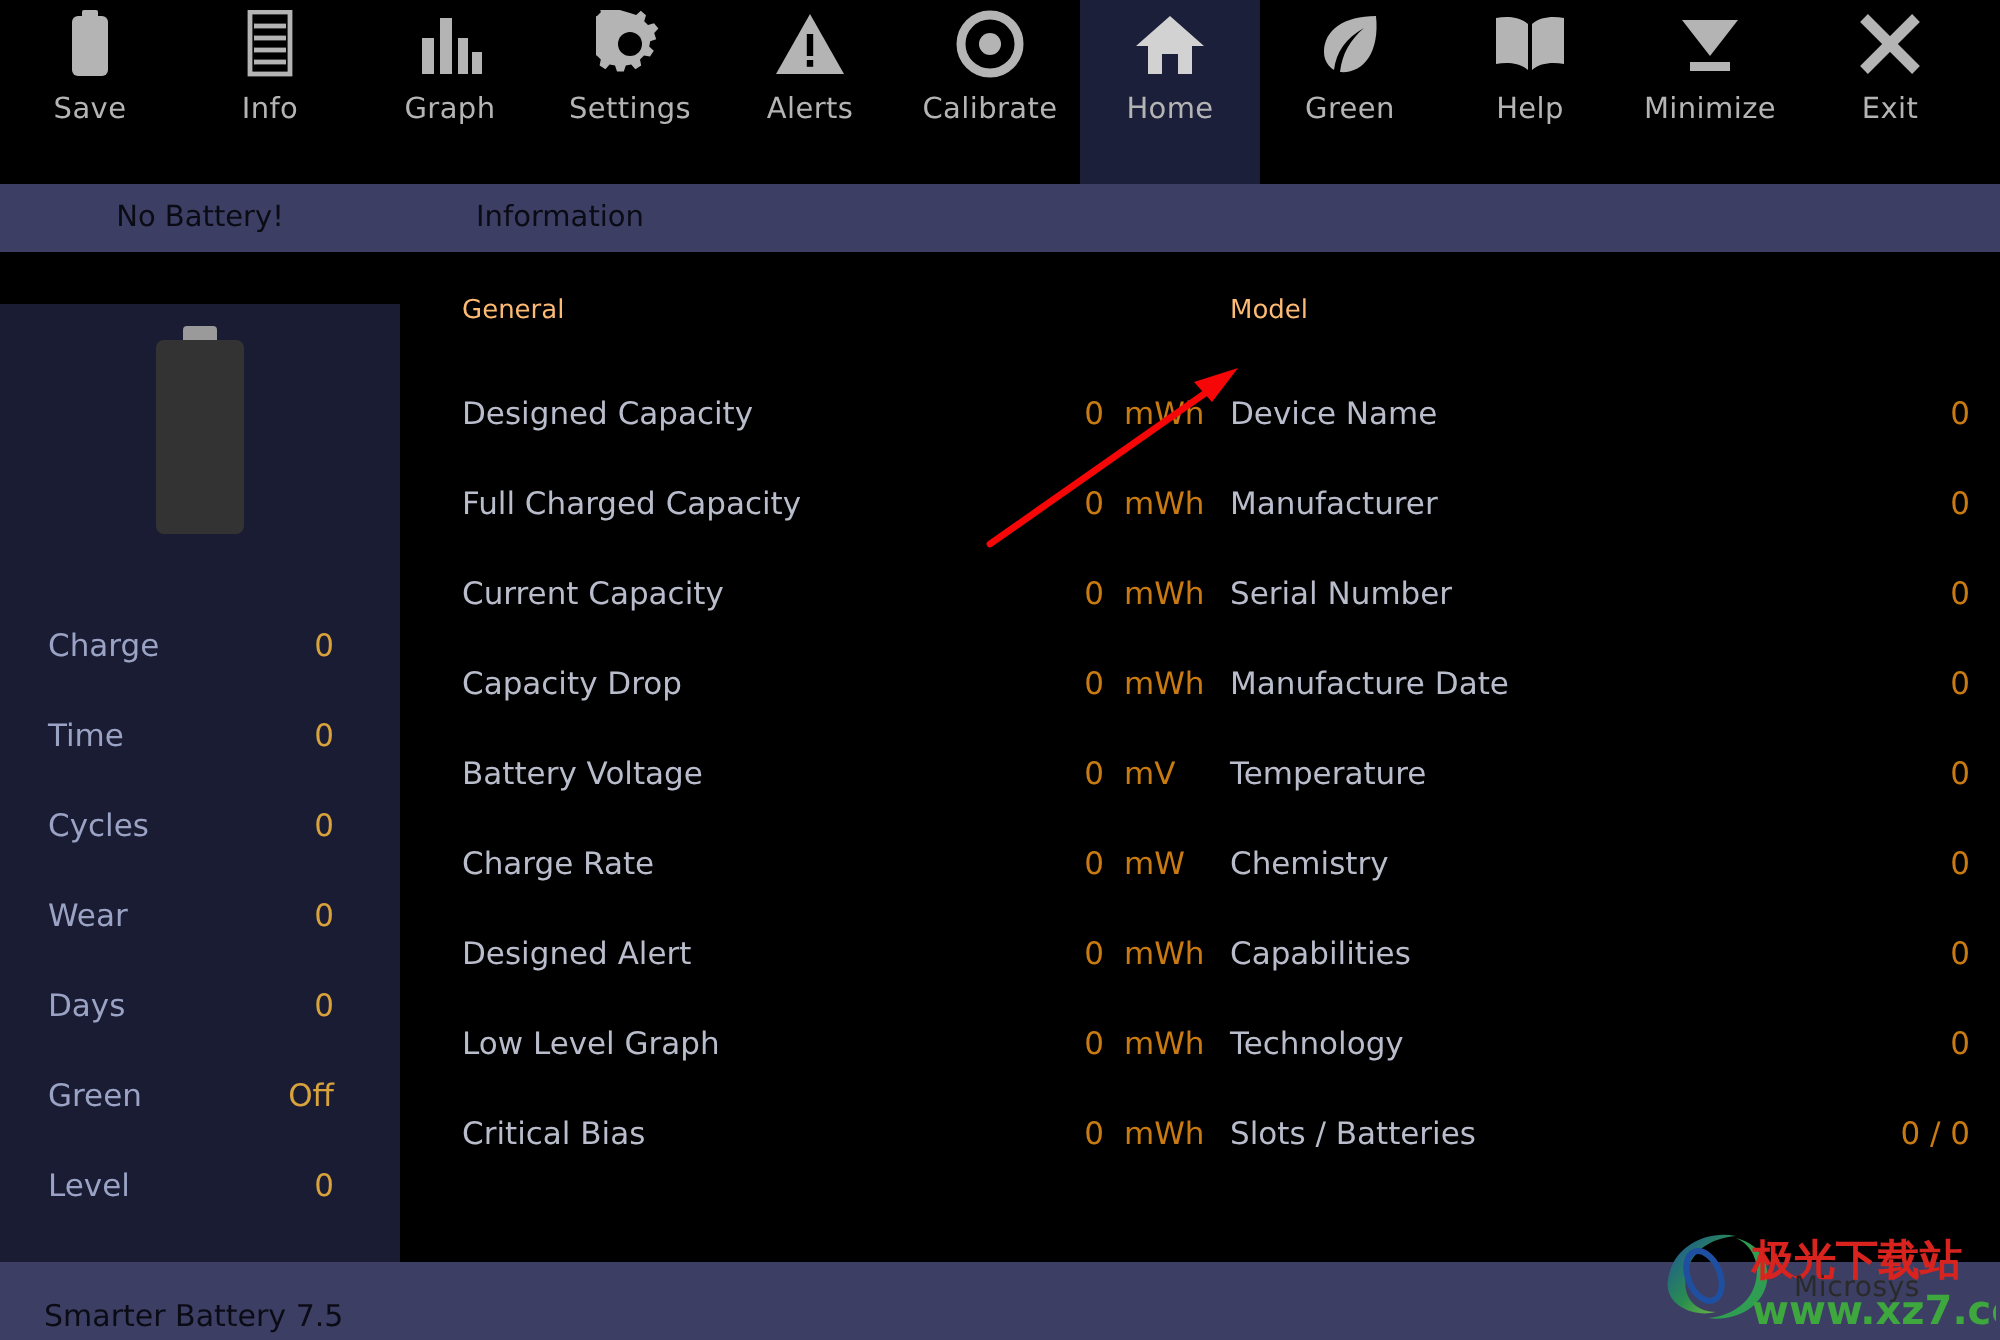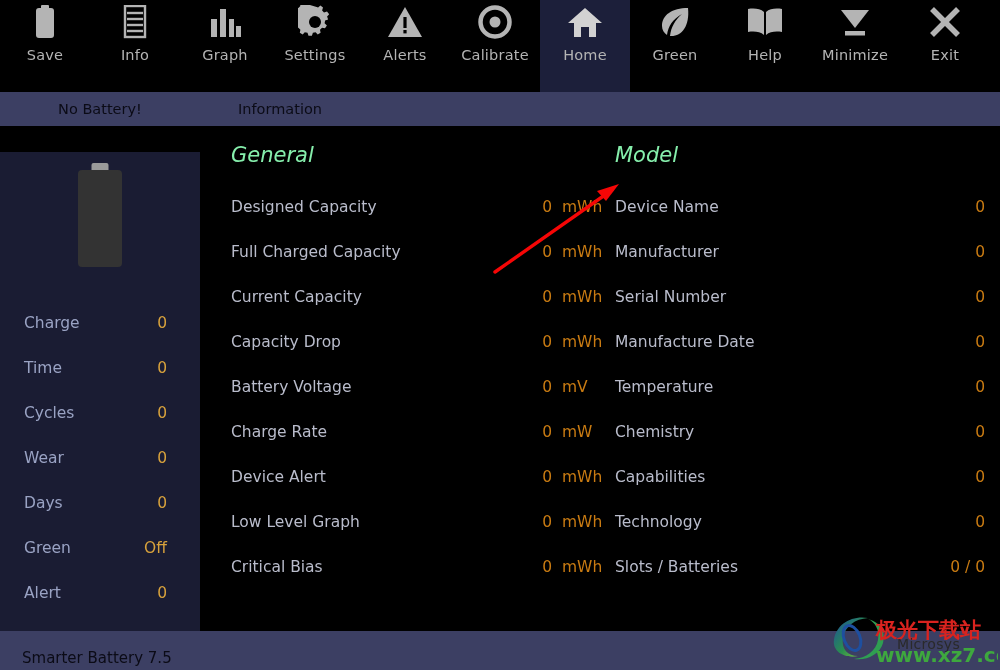--- a/index.html
+++ b/index.html
@@ -93,21 +93,21 @@
   .main {
     position: absolute; left: 200px; top: 126px; width: 800px; height: 505px;
     background: #000000;
   }
   .col { position: absolute; top: 0; }
   .col-left  { left: 31px;  width: 365px; }
   .col-right { left: 415px; width: 370px; }
 
   .sec-head {
     height: 58px; display: flex; align-items: center;
-    font-size: 21px; color: #86efac; font-style: italic;
+    font-size: 13px; color: #fdba74;
   }
   .row {
     height: 45px; display: flex; align-items: center;
   }
   .row-lbl { font-size: 15.5px; color: #b9bccb; }
   .row-right { margin-left: auto; display: flex; align-items: baseline; }
   .row-val {
     font-size: 15.5px; color: #c97b12; text-align: right;
   }
   .row-unit {
@@ -286,21 +286,21 @@
       </div>
       <div class="side-row">
         <span class="side-lbl">Days</span>
         <span class="side-val">0</span>
       </div>
       <div class="side-row">
         <span class="side-lbl">Green</span>
         <span class="side-val">Off</span>
       </div>
       <div class="side-row">
-        <span class="side-lbl">Alert</span>
+        <span class="side-lbl">Level</span>
         <span class="side-val">0</span>
       </div>
     </div>
   </div>
 
   <div class="main">
 
     <div class="col col-left">
       <div class="sec-head">General</div>
 
@@ -346,21 +346,21 @@
 
       <div class="row">
         <span class="row-lbl">Charge Rate</span>
         <span class="row-right">
           <span class="row-val">0</span>
           <span class="row-unit">mW</span>
         </span>
       </div>
 
       <div class="row">
-        <span class="row-lbl">Device Alert</span>
+        <span class="row-lbl">Designed Alert</span>
         <span class="row-right">
           <span class="row-val">0</span>
           <span class="row-unit">mWh</span>
         </span>
       </div>
 
       <div class="row">
         <span class="row-lbl">Low Level Graph</span>
         <span class="row-right">
           <span class="row-val">0</span>

